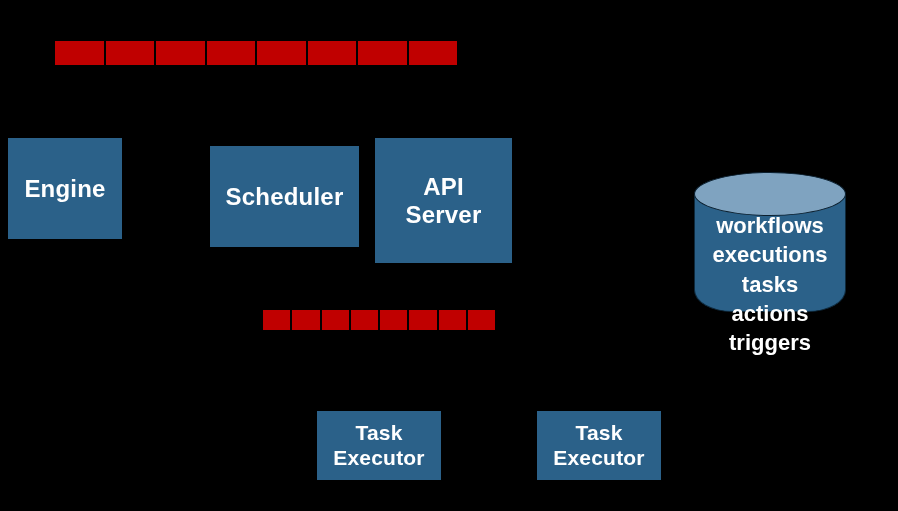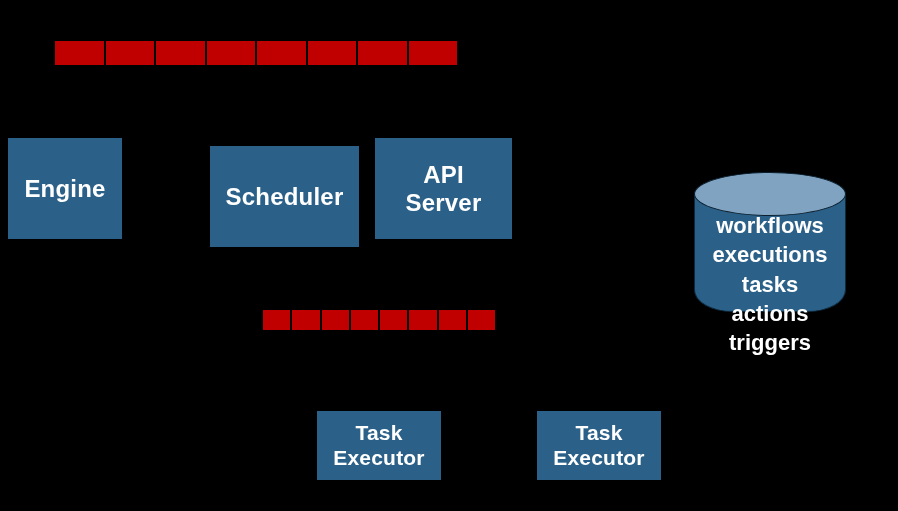--- a/index.html
+++ b/index.html
@@ -107,21 +107,21 @@
   </div>
 
   <div class="box" style="left:8px; top:138px; width:114px; height:101px; font-size:24px;">
     <span class="box-label">Engine</span>
   </div>
 
   <div class="box" style="left:210px; top:138px; width:149px; height:101px; font-size:24px;margin-top:8px;">
     <span class="box-label">Scheduler</span>
   </div>
 
-  <div class="box" style="left:375px; top:138px; width:137px; height:101px; font-size:24px;">
+  <div class="box" style="left:375px; top:138px; width:137px; height:125px; font-size:24px;">
     <span class="box-label">API
 Server</span>
   </div>
 
   <div class="seg-bar" style="left:263px; top:310px; width:232px; height:20px;">
     <div class="seg-cell"></div>
     <div class="seg-cell"></div>
     <div class="seg-cell"></div>
     <div class="seg-cell"></div>
     <div class="seg-cell"></div>

